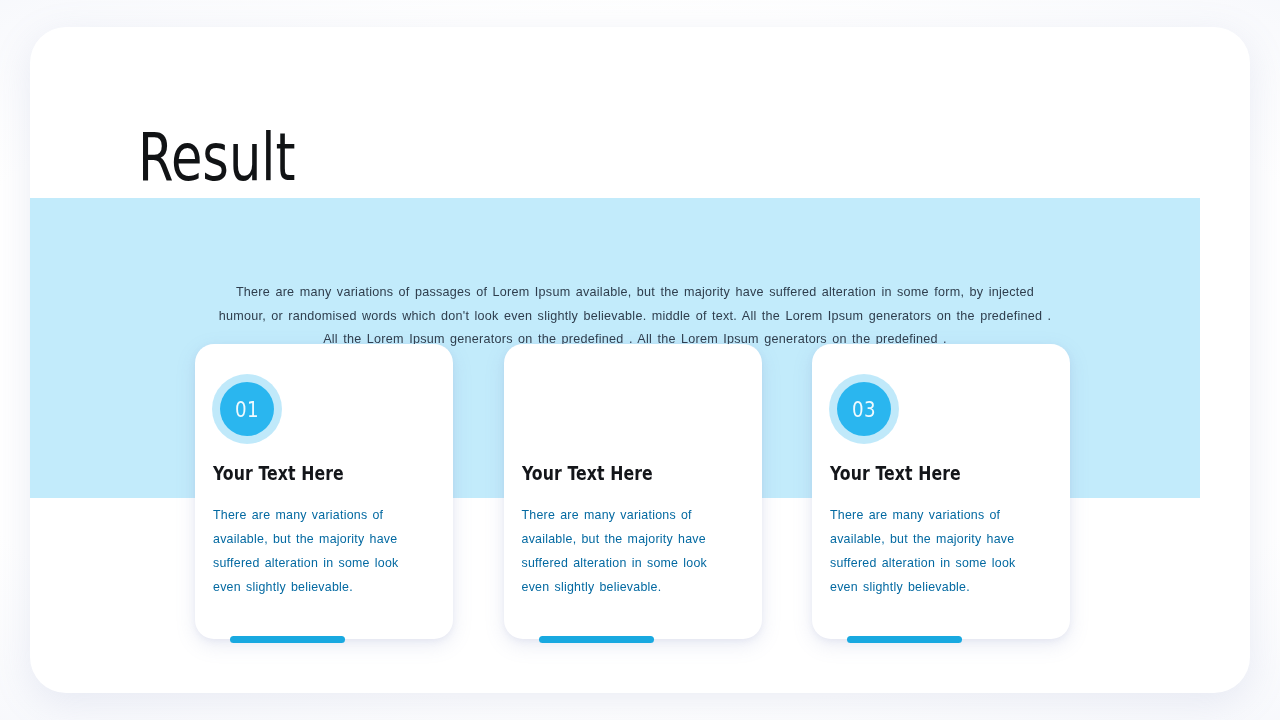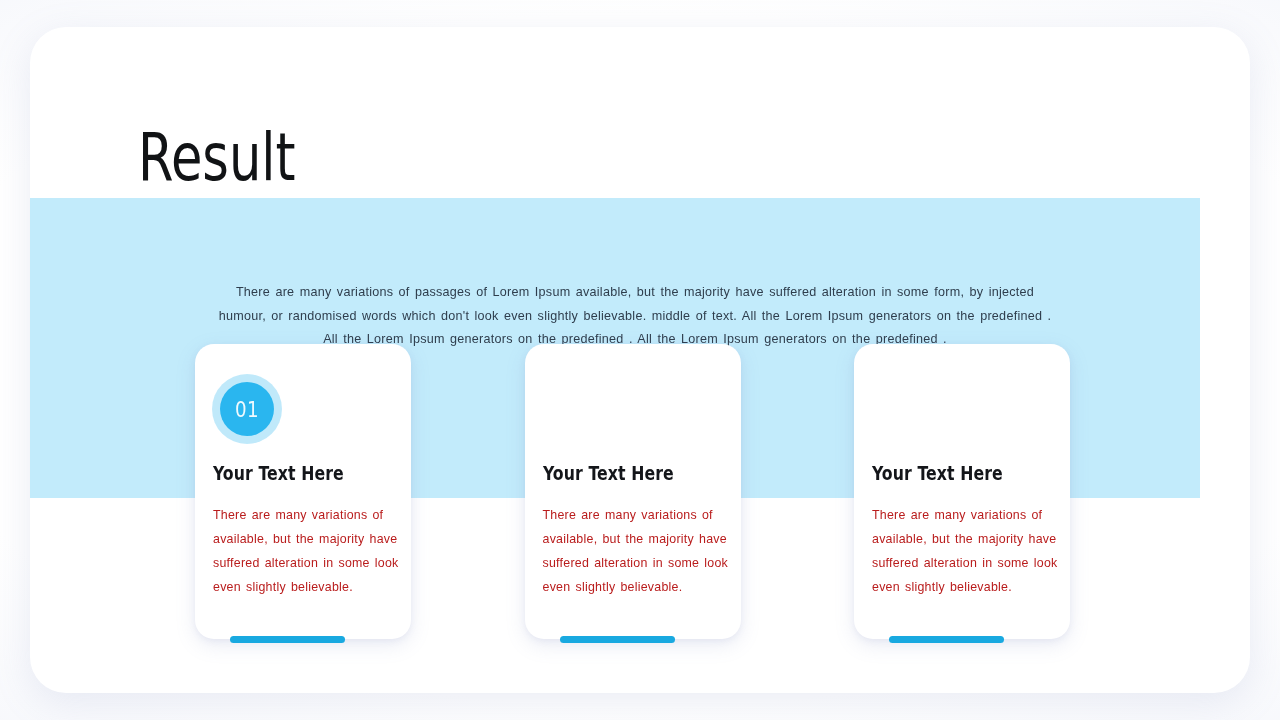--- a/index.html
+++ b/index.html
@@ -90,21 +90,21 @@
     top: 317px;
     width: 875px;
     height: 300px;
     z-index: 3;
     display: flex;
     justify-content: space-between;
   }
 
   .card {
     position: relative;
-    width: 216px;
+    width: 258px;
     height: 295px;
     background: #ffffff;
     border-radius: 19px;
     box-shadow:
       0 6px 20px rgba(124,138,190,0.16),
       0 2px 6px rgba(124,138,190,0.10);
     box-sizing: border-box;
     padding: 0 26px;
   }
 
@@ -165,21 +165,21 @@
   }
 
   
   .card-body {
     position: absolute;
     left: 18px;
     top: 159px;
     width: 215px;
     font-size: 12.4px;
     line-height: 24px;
-    color: #b91c1c;
+    color: #0369a1;
     letter-spacing: 0.25px;
     word-spacing: 1.4px;
   }
 
   
   .accent {
     position: absolute;
     left: 35px;
     bottom: -4px;
     width: 115px;
@@ -215,20 +215,26 @@
         <div class="accent" style="background: rgb(25, 169, 224);"></div>
       </div>
 
       <div class="card">
         <div class="card-title">Your Text Here</div>
         <div class="card-body">There are many variations of available,  but the majority have suffered  alteration in some look even slightly believable.</div>
         <div class="accent" style="background: rgb(25, 169, 224);"></div>
       </div>
 
       <div class="card">
+        <div class="badge-wrap">
+          <div class="badge-ring" style="background: rgb(182, 230, 250);"></div>
+          <div class="badge" style="background: rgb(42, 182, 239);">
+            <span class="badge-num">03</span>
+          </div>
+        </div>
         <div class="card-title">Your Text Here</div>
         <div class="card-body">There are many variations of available,  but the majority have suffered  alteration in some look even slightly believable.</div>
         <div class="accent" style="background: rgb(25, 169, 224);"></div>
       </div>
 
     </div>
   </div>
 </div>
 
 </body></html>

